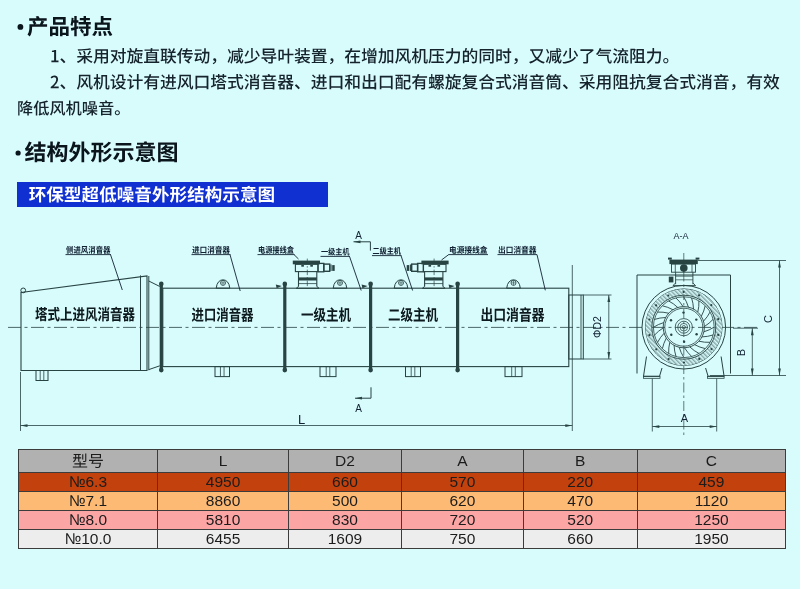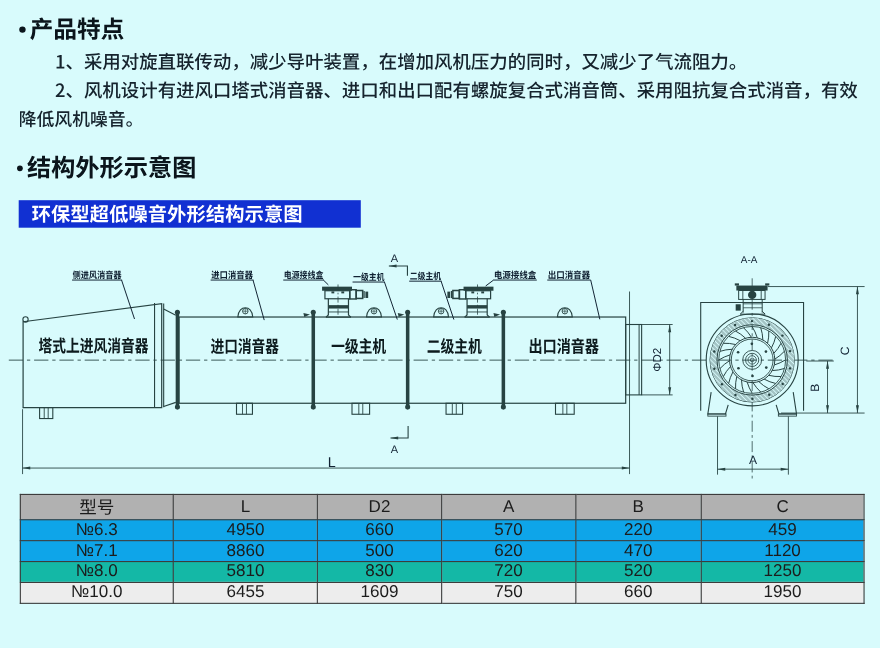--- a/index.html
+++ b/index.html
@@ -252,37 +252,37 @@
 <table id="spec">
     <tbody>
       <tr style="height:23.2px;background:#b1b1b1">
         <td style="width:138.9px"></td>
         <td style="width:129.4px">L</td>
         <td style="width:112.4px">D2</td>
         <td style="width:120.4px">A</td>
         <td style="width:113.4px">B</td>
         <td style="width:146.9px">C</td>
       </tr>
-      <tr style="height:17.6px;background:#0ea5e9">
+      <tr style="height:17.6px;background:#c2410c">
         <td style="width:138.9px">№6.3</td>
         <td style="width:129.4px">4950</td>
         <td style="width:112.4px">660</td>
         <td style="width:120.4px">570</td>
         <td style="width:113.4px">220</td>
         <td style="width:146.9px">459</td>
       </tr>
-      <tr style="height:17.6px;background:#0ea5e9">
+      <tr style="height:17.6px;background:#fdba74">
         <td style="width:138.9px">№7.1</td>
         <td style="width:129.4px">8860</td>
         <td style="width:112.4px">500</td>
         <td style="width:120.4px">620</td>
         <td style="width:113.4px">470</td>
         <td style="width:146.9px">1120</td>
       </tr>
-      <tr style="height:17.6px;background:#14b8a6">
+      <tr style="height:17.6px;background:#fca5a5">
         <td style="width:138.9px">№8.0</td>
         <td style="width:129.4px">5810</td>
         <td style="width:112.4px">830</td>
         <td style="width:120.4px">720</td>
         <td style="width:113.4px">520</td>
         <td style="width:146.9px">1250</td>
       </tr>
       <tr style="height:14px;background:#ededed">
         <td style="width:138.9px">№10.0</td>
         <td style="width:129.4px">6455</td>

